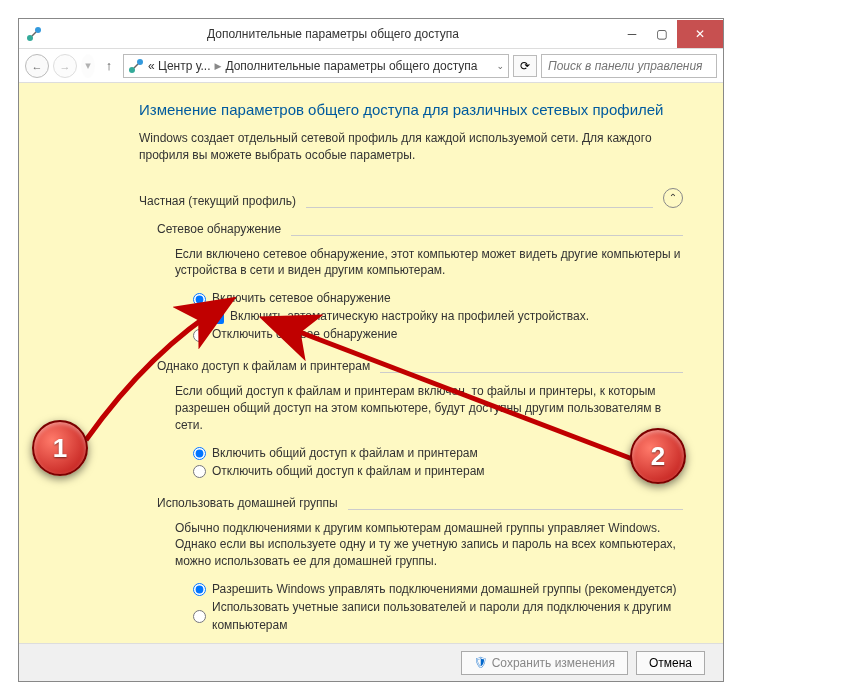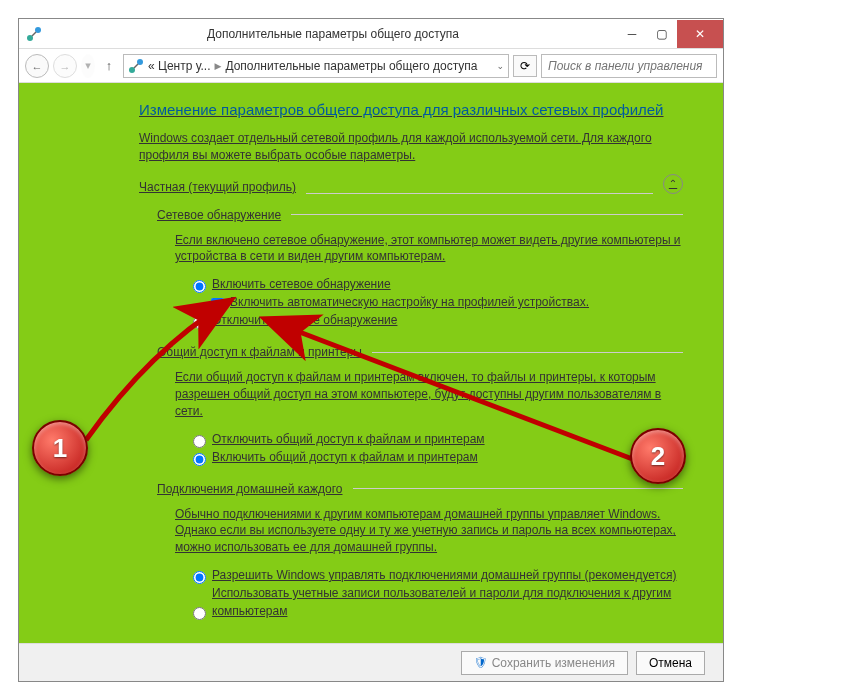--- a/index.html
+++ b/index.html
@@ -18,36 +18,36 @@
 .nav-btn { width: 24px; height: 24px; border: 1px solid #bbb; border-radius: 50%; display: flex; align-items: center; justify-content: center; font-size: 11px; color: #666; background: #fafafa; }
 .nav-btn.disabled { opacity: .5; }
 .nav-up { width: 20px; height: 20px; display: flex; align-items: center; justify-content: center; font-size: 13px; color: #444; }
 .addressbar { flex: 1; height: 24px; border: 1px solid #bbb; background: #fff; display: flex; align-items: center; padding: 0 4px; gap: 4px; font-size: 12px; color: #333; }
 .addr-icon { width: 16px; height: 16px; display: inline-flex; align-items: center; justify-content: center; }
 .addr-sep { color: #888; font-size: 9px; }
 .addr-drop { margin-left: auto; color: #666; font-size: 9px; }
 .refresh-btn { width: 24px; height: 22px; border: 1px solid #bbb; background: #fafafa; display: flex; align-items: center; justify-content: center; font-size: 12px; }
 .searchbox { width: 176px; height: 24px; border: 1px solid #bbb; background: #fff; font-size: 12px; padding: 1px 6px; color: #888; font-style: italic; }
 
-.content { background: #84cc16; height: calc(100% - 30px - 34px - 38px); overflow: hidden; padding: 18px 40px 0 120px; font-size: 12px; color: #333; text-decoration: underline; }
+.content { background: #fef9c3; height: calc(100% - 30px - 34px - 38px); overflow: hidden; padding: 18px 40px 0 120px; font-size: 12px; color: #333; }
 .page-title { color: #005a9e; font-size: 15px; font-weight: normal; margin-bottom: 12px; }
-.page-desc { font-size: 12px; color: #333; margin-bottom: 10px; line-height: 1.4; }
+.page-desc { font-size: 12px; color: #333; margin-bottom: 24px; line-height: 1.4; }
 
 .profile-header { display: flex; align-items: flex-end; margin-bottom: 14px; }
 .profile-name { font-size: 12px; }
 .profile-line { flex: 1; border-top: 1px solid #ccc; margin: 0 10px; }
 .collapse-btn { width: 20px; height: 20px; border: 1px solid #888; border-radius: 50%; display: flex; align-items: center; justify-content: center; font-size: 10px; }
 
 .section { margin-left: 18px; margin-bottom: 16px; }
-.section-header { display: flex; align-items: center; margin-bottom: 10px; }
+.section-header { display: flex; align-items: flex-end; margin-bottom: 10px; }
 .section-title { font-size: 12px; }
 .section-line { flex: 1; border-top: 1px solid #ccc; margin-left: 10px; }
 .section-desc { margin-left: 18px; font-size: 12px; line-height: 1.4; margin-bottom: 10px; }
 .options { margin-left: 36px; }
-.radio-row, .check-row { display: flex; align-items: flex-end; gap: 6px; font-size: 12px; line-height: 1.5; }
+.radio-row, .check-row { display: flex; align-items: center; gap: 6px; font-size: 12px; line-height: 1.5; }
 .radio-row input, .check-row input { margin-top: 2px; flex-shrink: 0; }
 .check-row { margin-left: 18px; }
 
 .footer { position: absolute; bottom: 0; left: 0; right: 0; height: 38px; background: #f0f0f0; border-top: 1px solid #ddd; display: flex; align-items: center; justify-content: flex-end; padding: 0 18px; gap: 8px; }
 .ft-btn { height: 24px; padding: 0 12px; border: 1px solid #aaa; background: #fafafa; font-size: 12px; display: flex; align-items: center; gap: 4px; }
 .ft-btn.disabled { color: #888; }
 .shield { color: #0066cc; font-size: 11px; }
 
 .annotation-arrow { position: absolute; pointer-events: none; }
 .badge { position: absolute; width: 56px; height: 56px; border-radius: 50%; background: radial-gradient(circle at 35% 35%, #ff7a6a, #b81010); box-shadow: 0 3px 8px rgba(0,0,0,.5), inset 0 2px 4px rgba(255,255,255,.4); display: flex; align-items: center; justify-content: center; color: #fff; font-size: 26px; font-weight: bold; border: 2px solid #7a0000; pointer-events: none; text-shadow: 0 1px 2px rgba(0,0,0,.5); }
@@ -126,39 +126,39 @@
         </label>
         <label class="radio-row">
           <input type="radio" name="discovery" style="">
           <span>Отключить сетевое обнаружение</span>
         </label>
       </div>
     </div>
 
     <div class="section">
       <div class="section-header">
-        <span class="section-title">Общий доступ к файлам и принтеры</span>
+        <span class="section-title">Однако доступ к файлам и принтерам</span>
         <div class="section-line"></div>
       </div>
       <p class="section-desc">Если общий доступ к файлам и принтерам включен, то файлы и принтеры, к которым разрешен общий доступ на этом компьютере, будут доступны другим пользователям в сети.</p>
       <div class="options">
         <label class="radio-row">
+          <input type="radio" name="sharing" checked="" style="">
+          <span>Включить общий доступ к файлам и принтерам</span>
+        </label>
+        <label class="radio-row">
           <input type="radio" name="sharing" style="">
           <span>Отключить общий доступ к файлам и принтерам</span>
-        </label>
-        <label class="radio-row">
-          <input type="radio" name="sharing" checked="" style="">
-          <span>Включить общий доступ к файлам и принтерам</span>
         </label>
       </div>
     </div>
 
     <div class="section">
       <div class="section-header">
-        <span class="section-title">Подключения домашней каждого</span>
+        <span class="section-title">Использовать домашней группы</span>
         <div class="section-line"></div>
       </div>
       <p class="section-desc">Обычно подключениями к другим компьютерам домашней группы управляет Windows. Однако если вы используете одну и ту же учетную запись и пароль на всех компьютерах, можно использовать ее для домашней группы.</p>
       <div class="options">
         <label class="radio-row">
           <input type="radio" name="homegroup" checked="" style="">
           <span>Разрешить Windows управлять подключениями домашней группы (рекомендуется)</span>
         </label>
         <label class="radio-row">
           <input type="radio" name="homegroup" style="">

